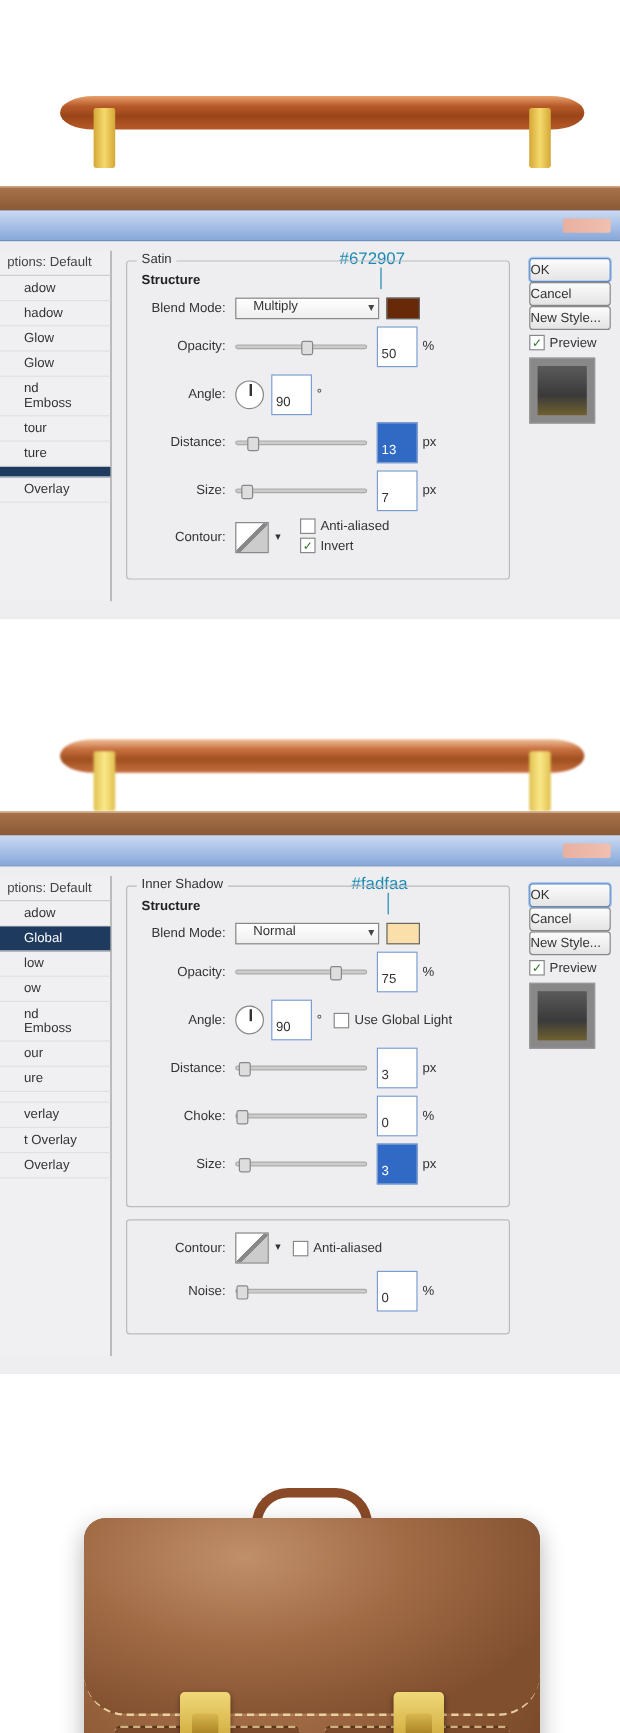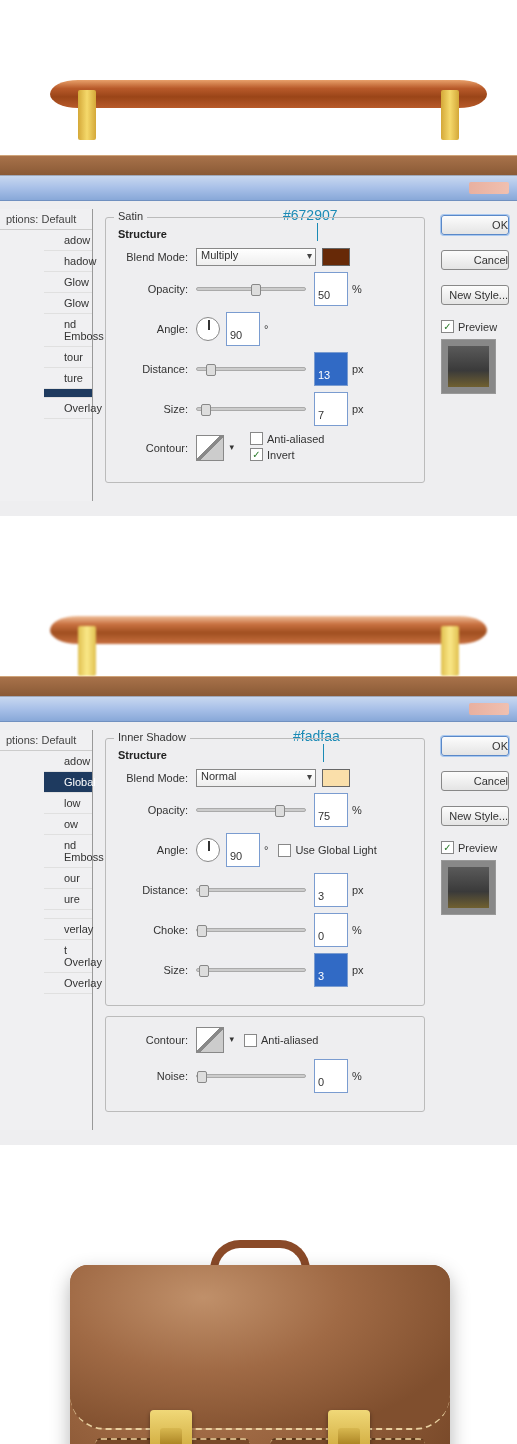--- a/index.html
+++ b/index.html
@@ -17,48 +17,48 @@
 .handle-clip.right { right: 28px; }
 .case-top { position: absolute; bottom: 0; left: 0; right: 0; height: 20px; background: linear-gradient(180deg, #a8724a 0%, #8a5a36 100%); border-top: 1px solid #cfa47a; }
 
 
 .dialog-area { background: #eeeef0; border-top: 1px solid #a0a8b8; position: relative; }
 .titlebar { height: 25px; background: linear-gradient(180deg, #c8d8f0 0%, #a8c0e8 50%, #88a8d8 100%); border-bottom: 1px solid #7090c0; position: relative; }
 .titlebar::after { content:""; position:absolute; right:8px; top:6px; width:40px; height:12px; background: linear-gradient(90deg,#e8b0a0,#f0c0b0); border-radius:2px; }
 .dialog-body { display: flex; padding: 8px 0 15px 0; }
 .style-list { width: 93px; border-right: 1px solid #999; background: #f0f0f2; }
 .style-list .hdr { padding: 4px 6px; border-bottom: 1px solid #ccc; color: #444; font-size:11px; }
-.style-list .item { padding: 4px 20px; border-bottom: 1px solid #e0e0e0; color: #333; cursor: pointer; margin-left: 44px; }
+.style-list .item { padding: 4px 20px; border-bottom: 1px solid #e0e0e0; color: #333; cursor: pointer; }
 .style-list .item.selected { background: #1e3a5f; color: #fff; }
 
 .params { flex: 1; padding: 8px 12px; }
 .fieldset { border: 1px solid #bbb; border-radius: 3px; padding: 10px 12px 12px 12px; margin-bottom: 10px; position: relative; }
 .fieldset .legend { position: absolute; top: -8px; left: 8px; background: #eeeef0; padding: 0 4px; color: #333; font-size:11px; }
 .subhdr { font-weight: bold; margin-bottom: 8px; color: #222; }
 .row { display: flex; align-items: center; margin-bottom: 6px; }
 .row .lbl { width: 70px; text-align: right; margin-right: 8px; color: #333; }
-.select { width: 120px; height: 18px; border: 1px solid #888; background: linear-gradient(#fff,#eee); font-size: 11px; padding: 0 4px; position: relative; }
+.select { width: 120px; height: 18px; border: 1px solid #888; background: linear-gradient(#fff,#eee); font-size: 11px; padding: 0 14px; position: relative; }
 .select::after { content:"▾"; position:absolute; right:3px; top:1px; font-size:10px; color:#444; }
 .swatch { width: 28px; height: 18px; border: 1px solid #666; margin-left: 6px; }
 .slider { width: 110px; height: 4px; background: #ccc; border: 1px solid #aaa; border-radius: 2px; position: relative; margin-right: 8px; }
 .slider .thumb { position: absolute; top: -4px; width: 10px; height: 12px; background: #ddd; border:1px solid #888; border-radius:2px; }
 .numbox { width: 34px; height: 17px; border: 1px solid #7a9cd0; background: #fff; font-size: 11px; text-align: left; padding: 16px 3px; }
 .numbox.selected { background: #316ac5; color: #fff; }
 .unit { margin-left: 4px; color: #333; }
 .angle-dial { width: 24px; height: 24px; border: 1px solid #888; border-radius: 50%; background: #fff; position: relative; margin-right: 6px; }
 .angle-dial::after { content:""; position:absolute; left:11px; top:2px; width:2px; height:10px; background:#333; }
 .contour-thumb { width: 28px; height: 26px; border: 1px solid #888; background: linear-gradient(135deg,#fff 0%, #fff 45%, #888 45%, #888 55%, #ccc 55%); margin-right: 4px; position:relative; }
 .contour-thumb::after { content:"▾"; position:absolute; right:-11px; top:6px; font-size:9px; }
 .checkbox { width: 13px; height: 13px; border: 1px solid #888; background: #fff; display: inline-flex; align-items:center; justify-content:center; margin-right: 4px; font-size:10px; color:#2a7a2a; }
 .cb-row { display: flex; align-items: center; margin-bottom: 3px; margin-left: 6px; }
 .color-note { position: absolute; color: #1a8ab5; font-size: 14px; font-weight:500; }
 .color-note .line { position:absolute; width:1px; background:#1a8ab5; }
 
 .right-panel { width: 80px; padding: 6px 6px 6px 4px; }
-.btn { display:block; width: 68px; height: 20px; margin-bottom: 15px; border: 1px solid #888; border-radius: 3px; background: linear-gradient(#fcfcfc,#e4e4e4); text-align: right; line-height: 18px; font-size: 11px; cursor:pointer; }
+.btn { display:block; width: 68px; height: 20px; margin-bottom: 0; border: 1px solid #888; border-radius: 3px; background: linear-gradient(#fcfcfc,#e4e4e4); text-align: left; line-height: 18px; font-size: 11px; cursor:pointer; }
 .btn.default { border: 1px solid #5a88c8; box-shadow: 0 0 0 1px #a8c8f0; }
 .preview-chk { display:flex; align-items:center; margin: 4px 0 6px 0; }
 .preview-thumb { width: 55px; height: 55px; border: 1px solid #999; background:#888; padding:6px; }
 .preview-thumb div { width:100%; height:100%; background: linear-gradient(180deg,#5a5a5a,#3a3a3a 60%,#706030); }
 
 
 .final-area { height: 420px; background: #fff; position: relative; }
 .briefcase { position:absolute; left:70px; top:100px; width:380px; }
 .bc-handle { position:absolute; left:140px; top:-25px; width:100px; height:30px; border:8px solid #8a4a28; border-bottom:none; border-radius: 40px 40px 0 0; }
 .bc-hclip { position:absolute; top:0; width:14px; height:20px; background:linear-gradient(90deg,#c09030,#f0d060,#c09030); }

